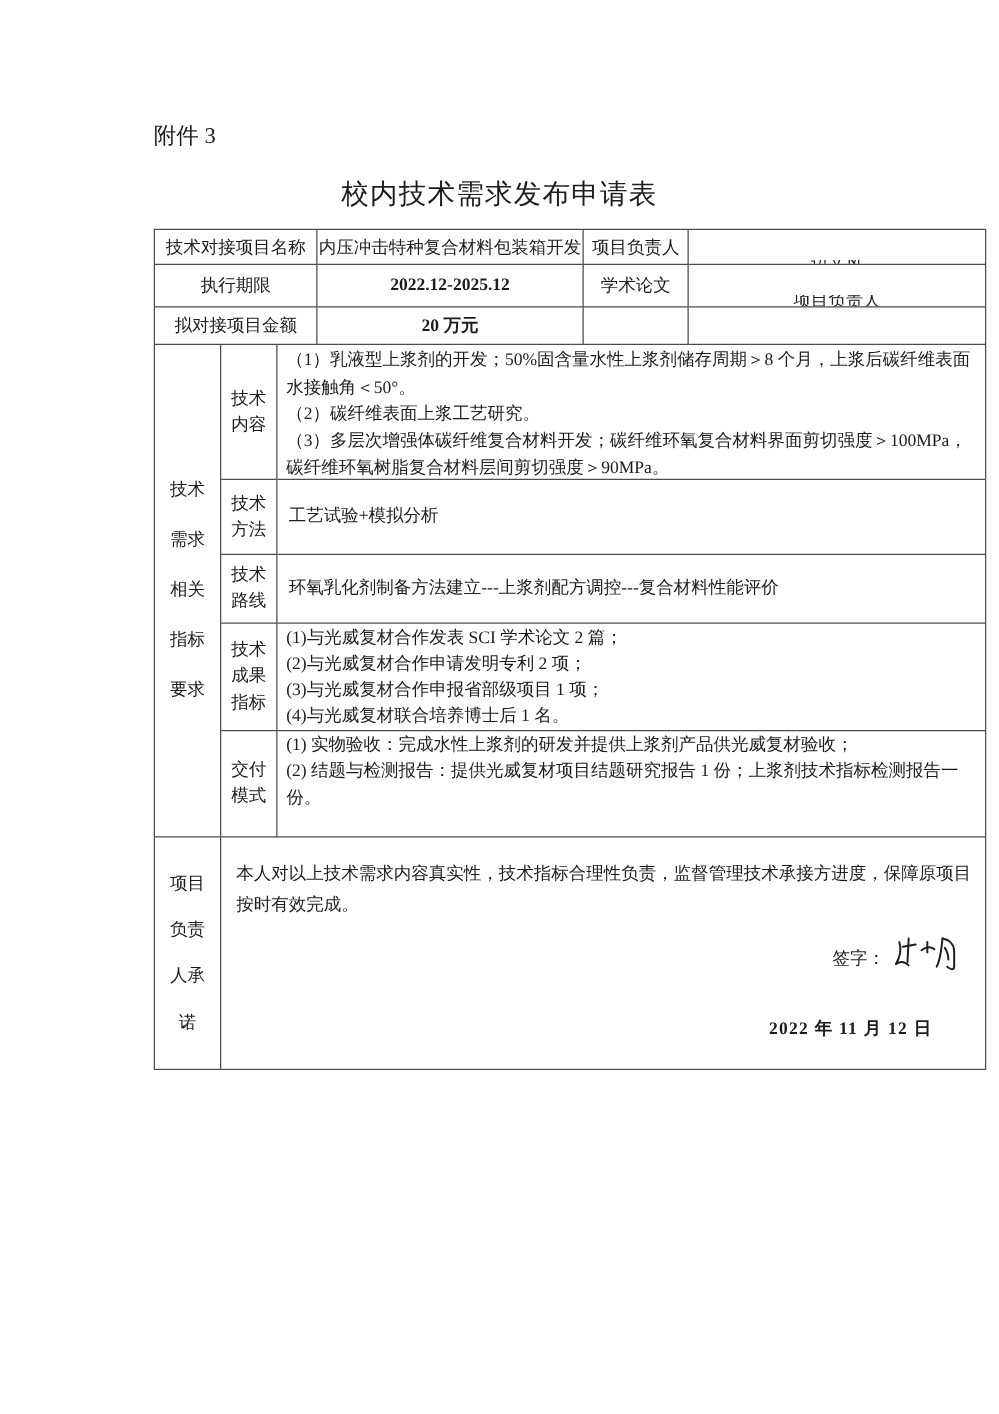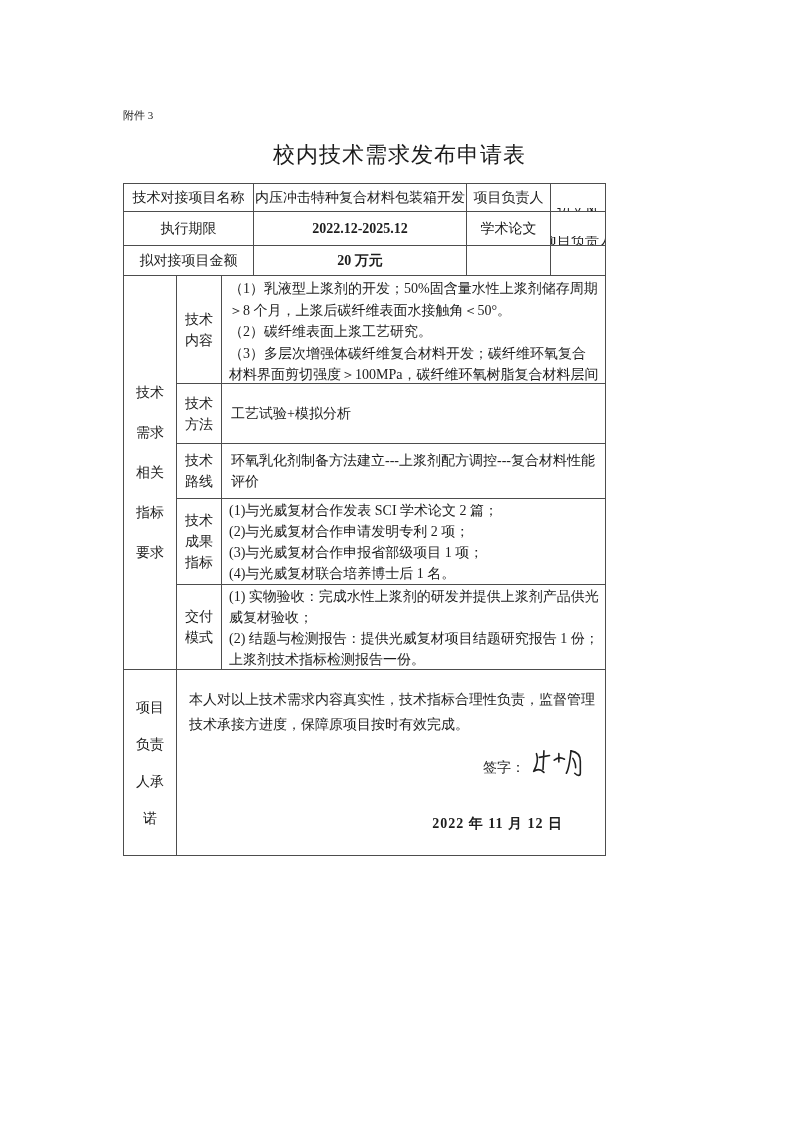--- a/index.html
+++ b/index.html
@@ -1,24 +1,24 @@
 <!DOCTYPE html>
 <html><head>
 <meta charset="utf-8">
 <style>
   html,body{margin:0;padding:0;}
   body{
     width:799px;height:1131px;background:#ffffff;position:relative;
     font-family:"Liberation Serif","DejaVu Serif",serif;
     color:#1c1c1c;-webkit-font-smoothing:antialiased;
   }
-  .attachment{position:absolute;left:123px;top:108px;font-size:11px;}
+  .attachment{position:absolute;left:123px;top:96px;font-size:18px;}
   .doc-title{position:absolute;left:0;top:140px;width:799px;text-align:center;
     font-size:22px;font-weight:normal;letter-spacing:1px;}
-  .tbl{position:absolute;left:123px;top:183px;width:483px;
+  .tbl{position:absolute;left:123px;top:183px;width:666px;
     border:1px solid #4d4d4d;box-sizing:border-box;font-size:14px;}
   .row{display:flex;}
   .cell{box-sizing:border-box;border-right:1px solid #4d4d4d;border-bottom:1px solid #4d4d4d;
     display:flex;align-items:center;justify-content:center;text-align:center;overflow:hidden;}
   .nr{border-right:none;}
   .nb{border-bottom:none;}
   .nowrap{white-space:nowrap;}
   .b{font-weight:bold;}
   .c1{width:130px;}
   .c2{width:213px;}

